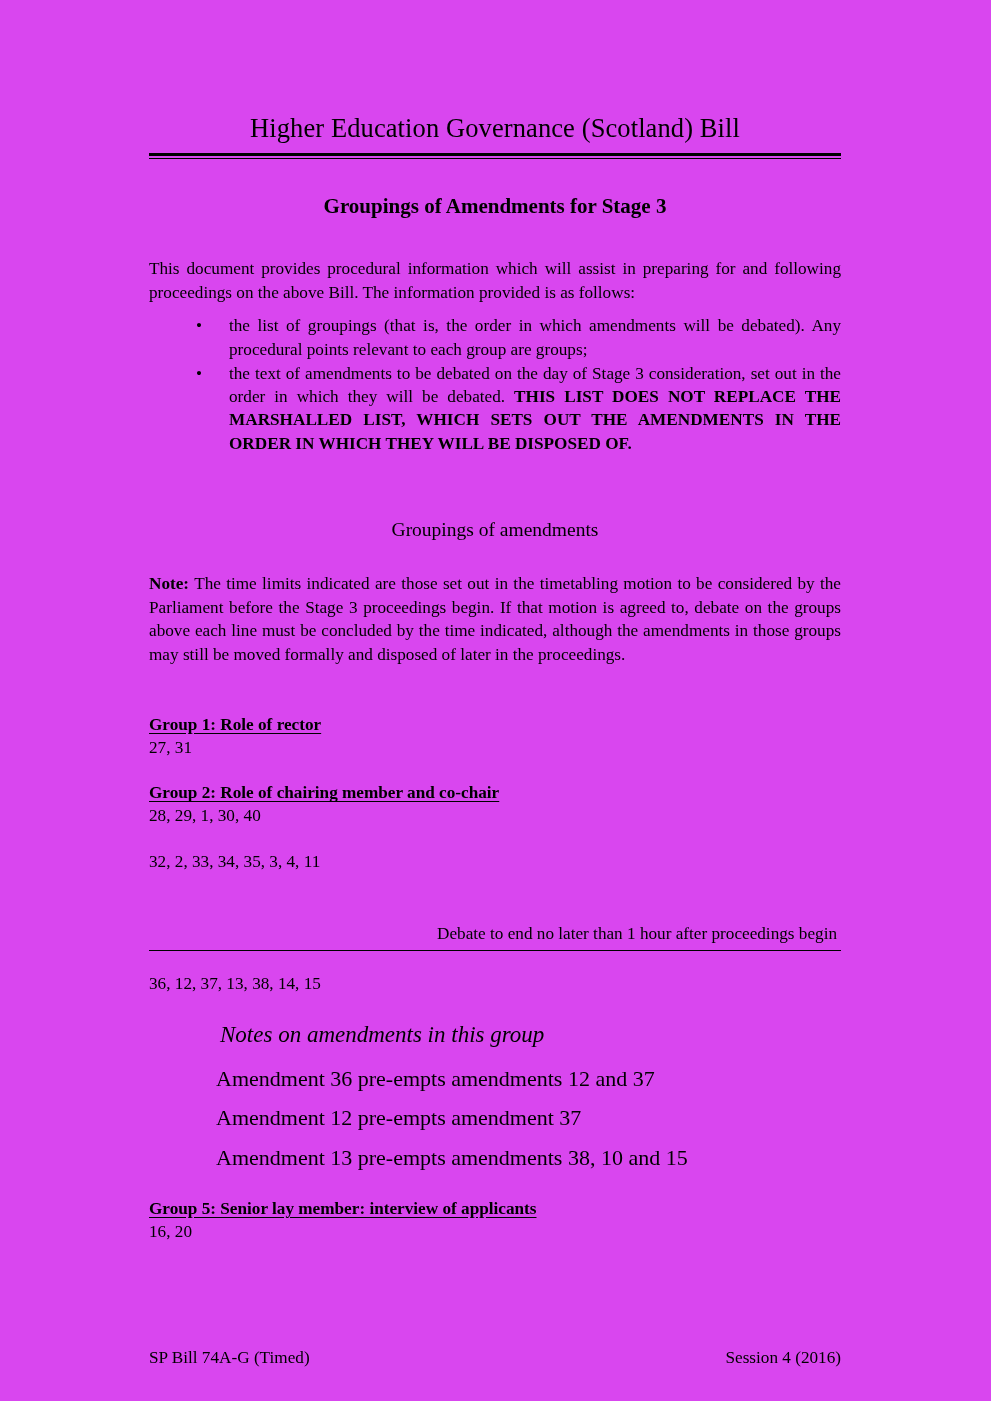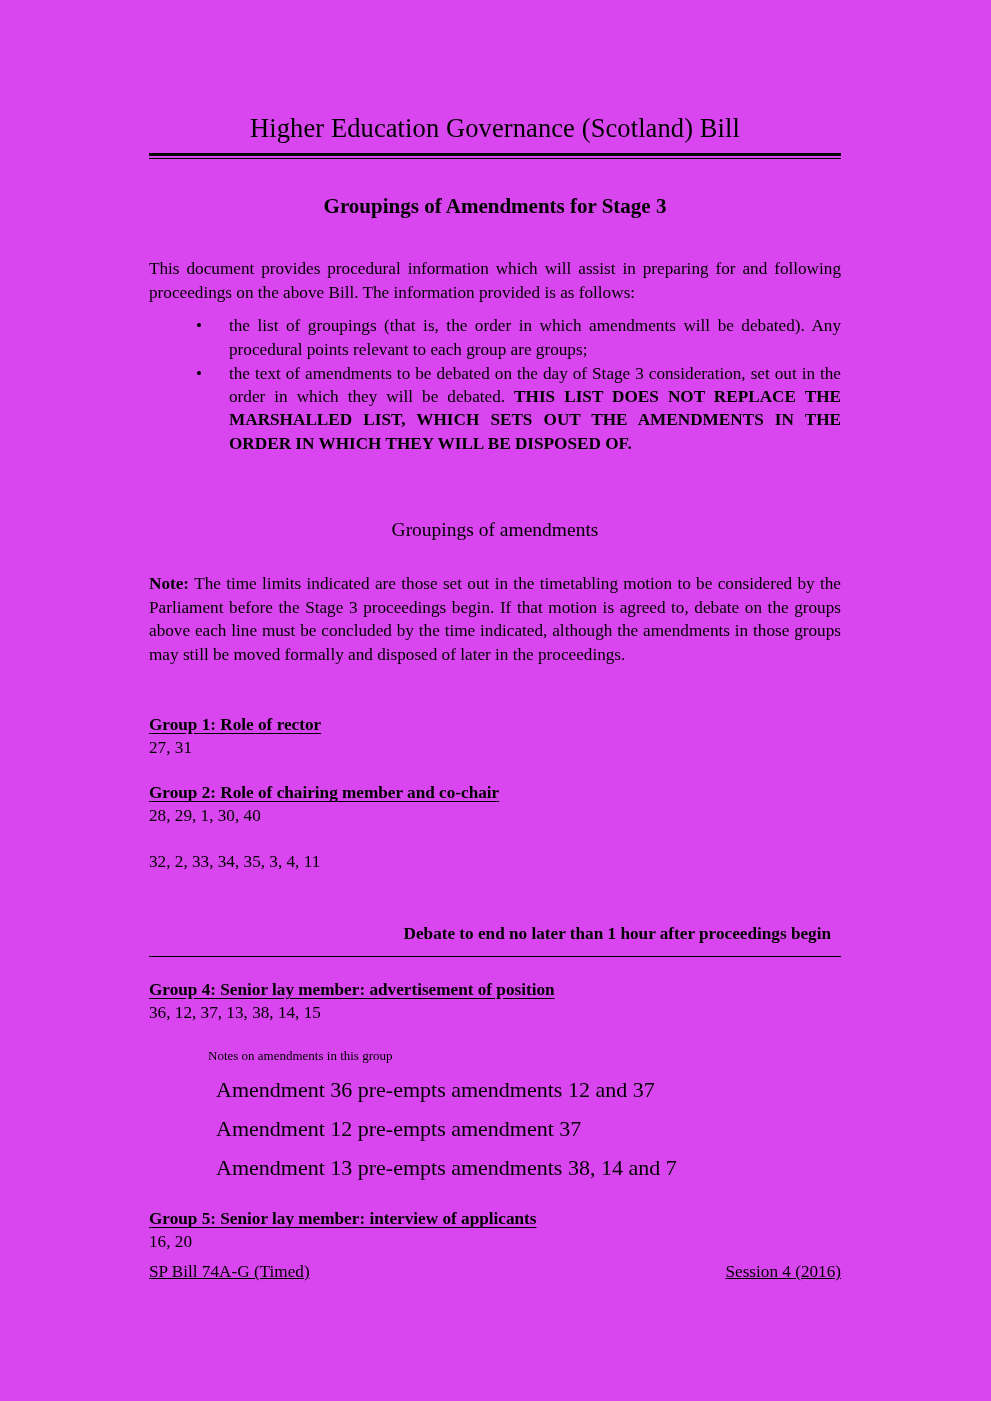--- a/index.html
+++ b/index.html
@@ -129,63 +129,63 @@
     margin: 0;
   }
 
   
   .timing {
     margin-top: 50px;
   }
   .timing-text {
     text-align: right;
     font-size: 17.2px;
-    font-weight: bold;
+    font-weight: normal;
     line-height: 1.3;
-    margin: 10px;
+    margin: 4px;
   }
   .timing-rule {
     border-top: 1.6px solid #000;
     margin-top: 4px;
   }
   .after-rule {
     padding-top: 22px;
   }
 
   
   .notes {
     margin-top: 23px;
     padding-left: 59px;
   }
   .notes-title {
-    font-size: 13px;
+    font-size: 23px;
+    font-style: italic;
     line-height: 1.42;
-    margin: 0;
+    margin: 12px;
   }
   .note-line {
     font-size: 22px;
     line-height: 1.42;
     margin: 8px;
   }
   .group-after-notes {
     margin-top: 25px;
   }
 
   
   .footer {
     position: absolute;
     left: 149px;
-    top: 1262px;
+    top: 1348px;
     width: 692px;
     display: flex;
     justify-content: space-between;
     align-items: baseline;
     font-size: 17.2px;
     line-height: 1.2;
-    text-decoration: underline;
   }
 </style>
 </head>
 <body>
 
 <div class="page">
   <div class="content">
 
     <h1 class="doc-title">Higher Education Governance (Scotland) Bill</h1>
     <div class="title-rule"></div>
@@ -221,29 +221,28 @@
       </div>
     </div>
 
     <div class="timing">
       <p class="timing-text">Debate to end no later than 1 hour after proceedings begin</p>
       <div class="timing-rule"></div>
     </div>
 
     <div class="after-rule">
       <div class="group">
-        <div><span class="group-title">Group 4: Senior lay member: advertisement of position</span></div>
         <div class="group-amendments">36, 12, 37, 13, 38, 14, 15</div>
       </div>
 
       <div class="notes">
         <p class="notes-title">Notes on amendments in this group</p>
         <p class="note-line">Amendment 36 pre-empts amendments 12 and 37</p>
         <p class="note-line">Amendment 12 pre-empts amendment 37</p>
-        <p class="note-line">Amendment 13 pre-empts amendments 38, 14 and 7</p>
+        <p class="note-line">Amendment 13 pre-empts amendments 38, 10 and 15</p>
       </div>
 
       <div class="group group-after-notes">
         <div><span class="group-title">Group 5: Senior lay member: interview of applicants</span></div>
         <div class="group-amendments">16, 20</div>
       </div>
     </div>
 
   </div>
 

